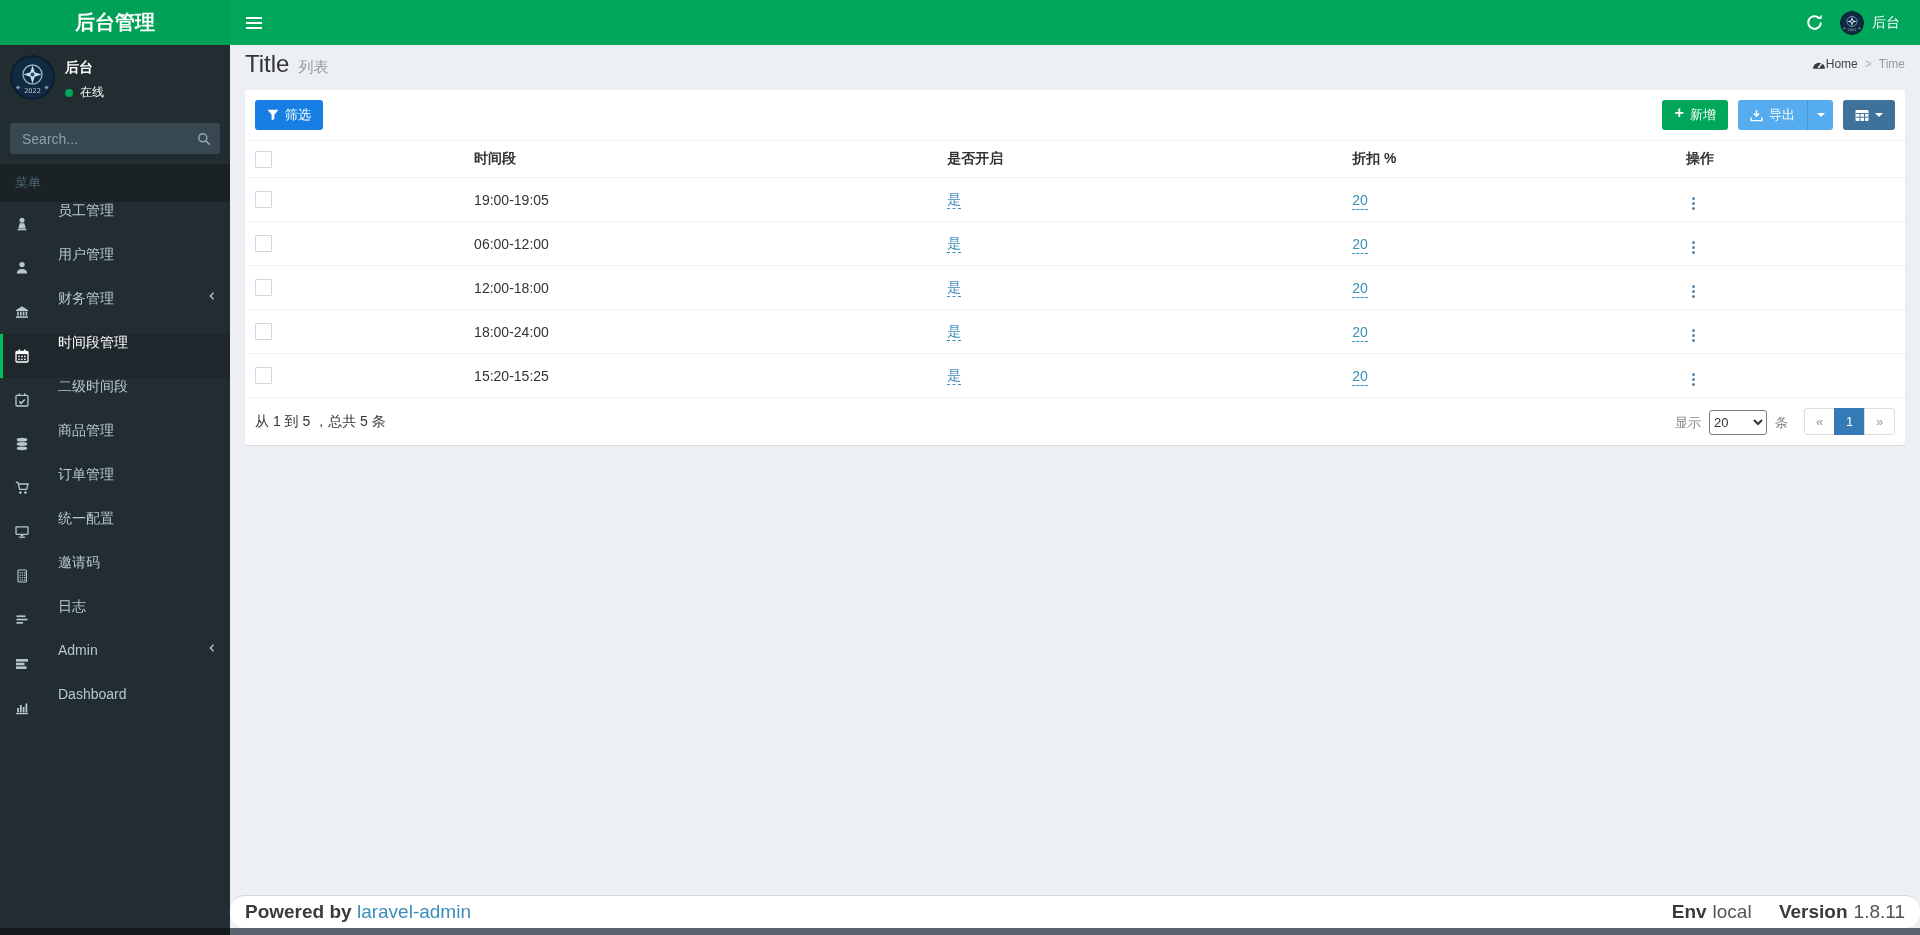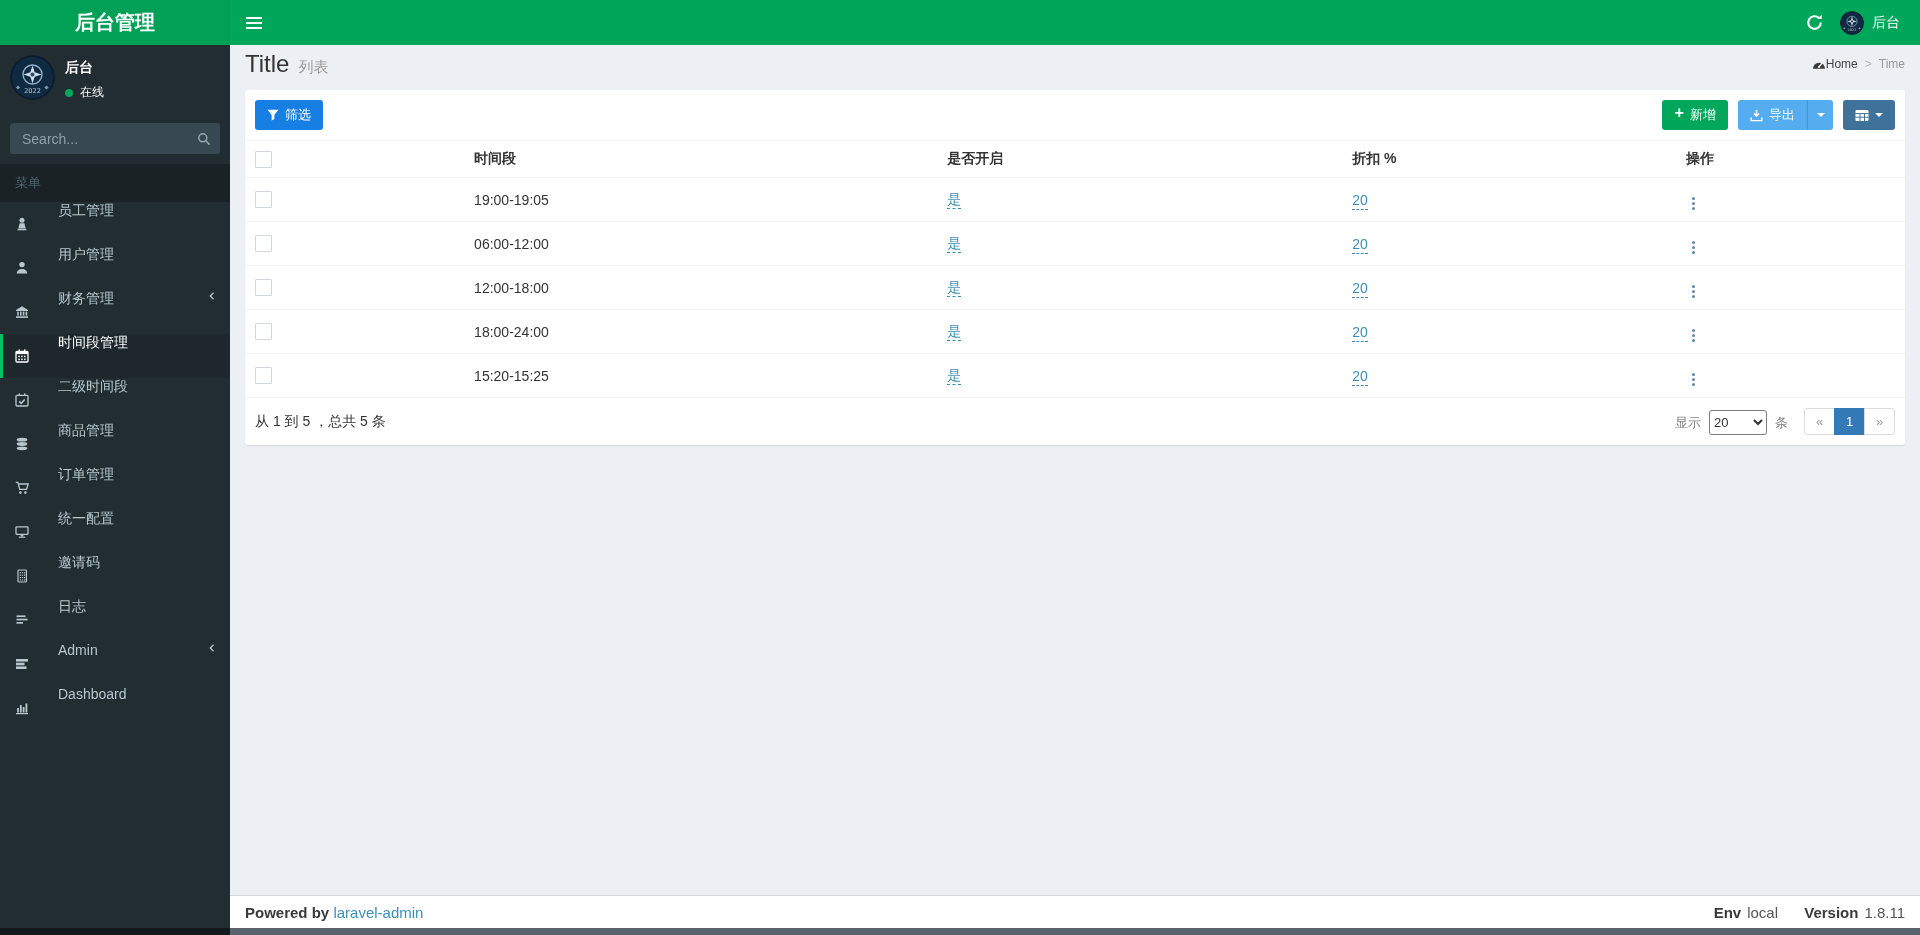--- a/index.html
+++ b/index.html
@@ -85,21 +85,21 @@
   .pagination { display:flex; margin-left:16px; }
   .page-btn { min-width:31px; height:27px; display:flex; align-items:center; justify-content:center;
     border:1px solid #ddd; background:#fff; color:#999; font-size:13px; margin-left:-1px; cursor:pointer; text-decoration:none; }
   .page-btn:first-child { border-radius:3px 0 0 3px; margin-left:0; }
   .page-btn:last-child { border-radius:0 3px 3px 0; }
   .page-btn.active { background:#337ab7; border-color:#337ab7; color:#fff; }
 
   
   .main-footer { position:absolute; left:230px; right:0; bottom:7px; height:33px; background:#fff;
     border-top:1px solid #d2d6de; display:flex; align-items:center; justify-content:space-between;
-    padding:0 15px; font-size:15px; color:#444; z-index:4; }
+    padding:0 15px; font-size:19px; color:#444; z-index:4;border-radius:15px; }
   .main-footer b { color:#3a3a3a; }
   .main-footer a { color:#3c8dbc; text-decoration:none; cursor:pointer; }
   .footer-right span.val { margin-left:6px; color:#555; }
   .footer-right .grp { margin-left:22px; }
   .bottom-strip { position:absolute; bottom:0; left:0; right:0; height:7px; display:flex; z-index:6; }
   .bottom-strip .s-left { width:230px; background:#12181c; }
   .bottom-strip .s-right { flex:1; background:#59636d; }
 
   svg { display:block; }
 </style>

